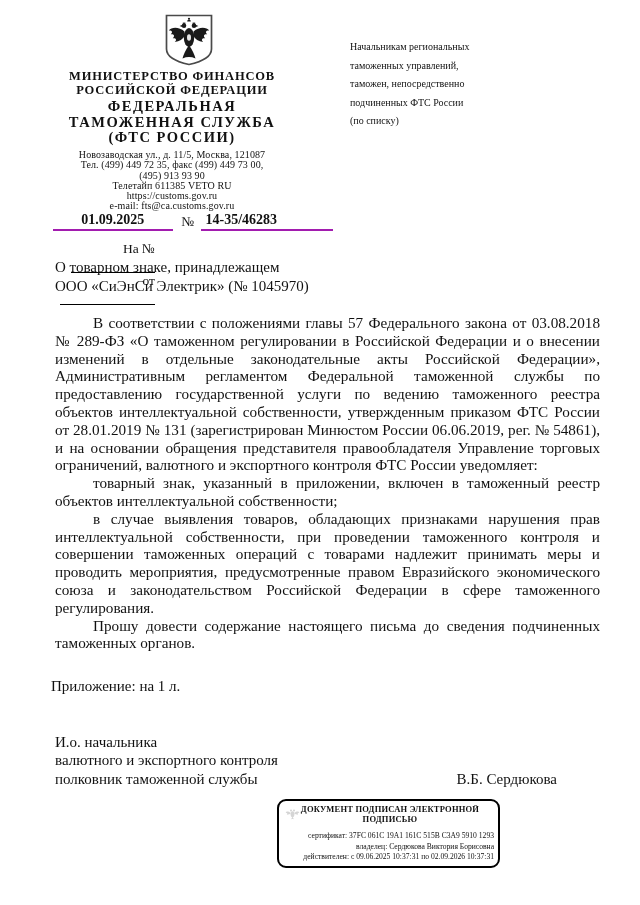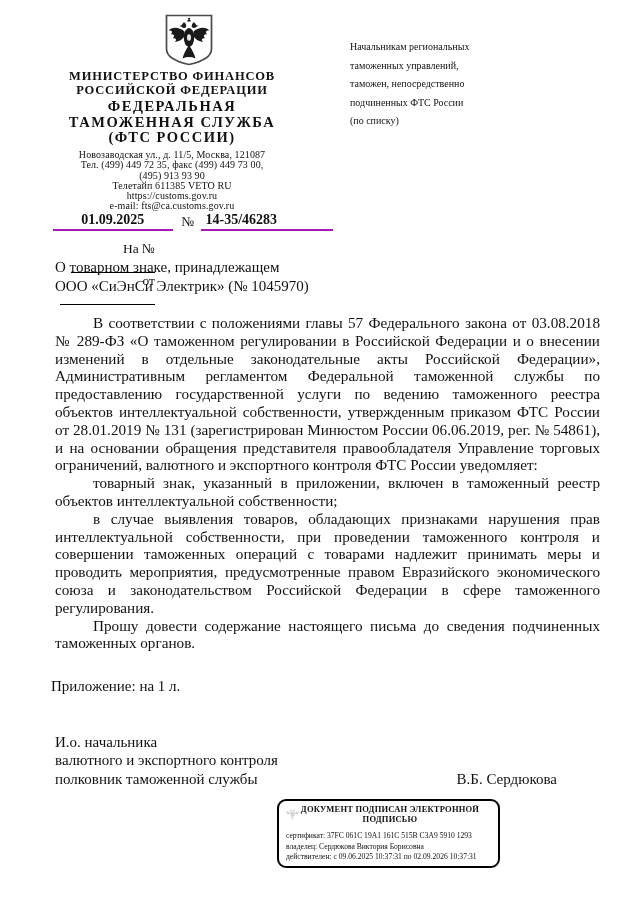--- a/index.html
+++ b/index.html
@@ -47,21 +47,21 @@
   .sig-name { position: absolute; right: 43px; bottom: 0; white-space: nowrap; }
   
   .stamp {
     position: absolute; left: 277px; top: 799px; width: 223px; height: 69px;
     border: 2px solid #000; border-radius: 9px; box-sizing: border-box;
     background: #fff;
   }
   .stamp-head { display: flex; align-items: flex-start; padding: 4px 8px 0 6px; }
   .stamp-eagle { flex: 0 0 auto; margin-top: 1px; }
   .stamp-title { flex: 1; text-align: center; font-weight: bold; font-size: 8.5px; line-height: 9.6px; letter-spacing: 0.2px; padding-right: 10px; }
-  .stamp-certs { padding: 6px 4px 0 7px; font-size: 7.6px; line-height: 10.6px; white-space: nowrap; }
+  .stamp-certs { padding: 6px 4px 0 7px; font-size: 7.6px; line-height: 10.6px; white-space: nowrap; text-align: right; }
 </style>
 </head>
 <body>
 
 <div class="page">
 
   <div class="emblem">
     <svg width="50" height="54" viewBox="0 0 50 54" xmlns="http://www.w3.org/2000/svg">
       <path d="M2.5 2.5 H47.5 V36 Q47.5 46.5 25 51.5 Q2.5 46.5 2.5 36 Z" fill="#ffffff" stroke="#4a4a4a" stroke-width="1.7"></path>
       <g fill="#1a1a1a">

